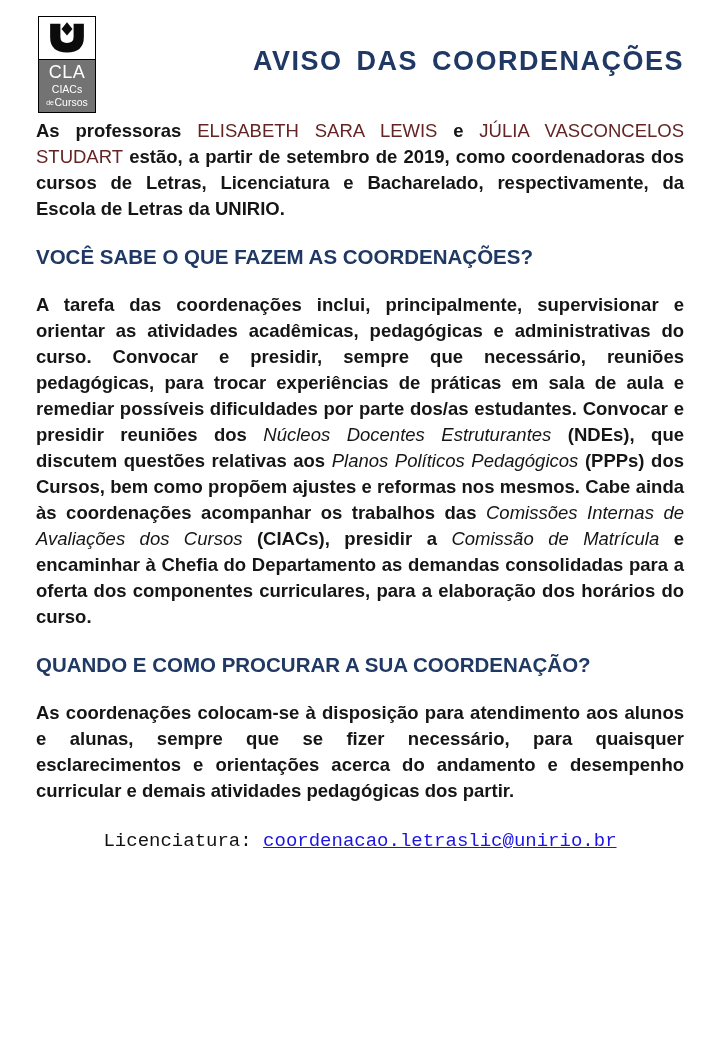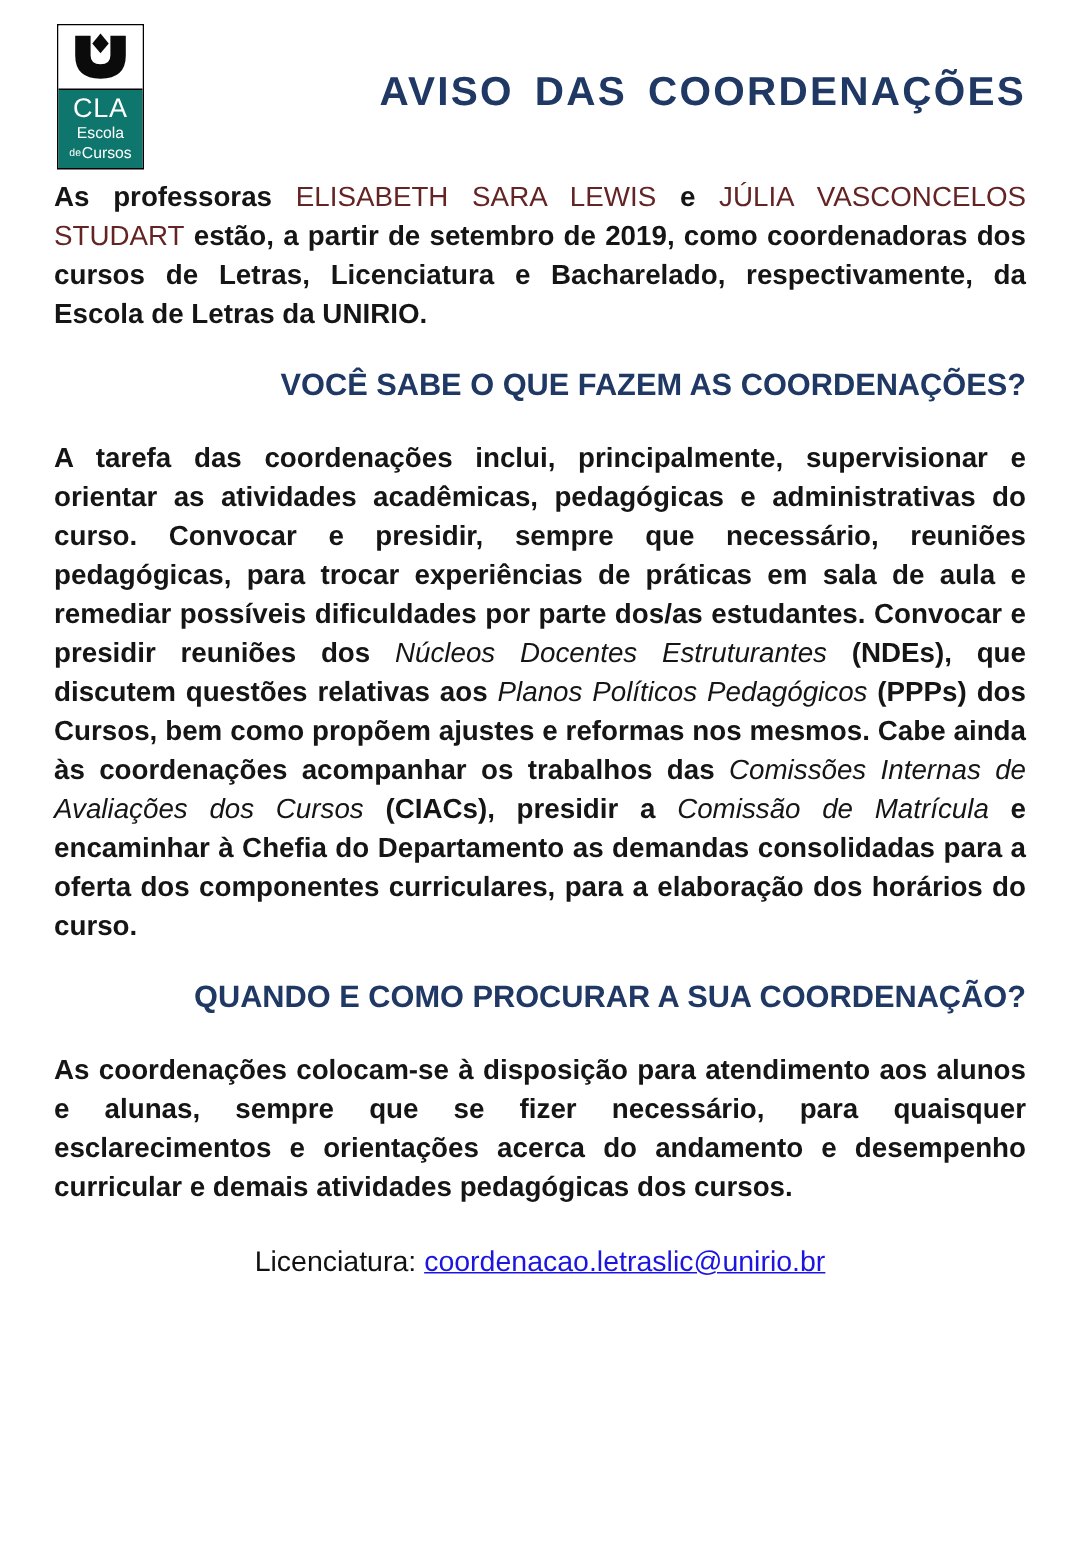--- a/index.html
+++ b/index.html
@@ -38,21 +38,21 @@
   .logo-top {
     background: #ffffff;
     height: 42px;
     display: flex;
     align-items: center;
     justify-content: center;
     border-bottom: 1px solid #000;
   }
   .logo-top svg { width: 44px; height: 33px; display: block; }
   .logo-bottom {
-    background: #0f766e;
+    background: #737373;
     color: #ffffff;
     text-align: center;
     padding: 3px 0 5px;
     line-height: 1;
   }
   .logo-acronym {
     display: block;
     font-size: 18px;
     letter-spacing: 0.5px;
     margin-bottom: 3px;
@@ -74,32 +74,33 @@
     font-size: 18.5px;
     line-height: 26px;
     text-align: justify;
   }
   .para { margin: 0 0 22px 0; }
   .section-heading {
     margin: 0 0 22px 0;
     font-size: 20.5px;
     line-height: 26px;
     font-weight: bold;
-    text-align: right;
+    text-align: left;
     color: var(--heading-color, #1f3864);
   }
   .run-normal { font-style: normal; font-weight: bold; }
   .run-strong { font-weight: normal; color: var(--name-color, #632423); }
   .run-italic { font-style: italic; }
   
   .contacts {
     text-align: center;
     font-size: 19px;
     line-height: 31px;
     margin-top: 2px;
+    font-family: Liberation Mono, monospace;
   }
   .contact-line { white-space: nowrap; }
   .contact-label { color: #111111; }
   .email-link {
     color: var(--link-color, #1c15df);
     text-decoration: underline;
     cursor: pointer;
   }
 </style>
 </head>
@@ -110,33 +111,33 @@
   <header class="doc-header">
     <div class="logo">
       <div class="logo-top">
         <svg viewBox="0 0 60 44" xmlns="http://www.w3.org/2000/svg" aria-hidden="true">
           <path fill="#0b0b0b" d="M30 0 L37.5 9 L30 18 L22.5 9 Z"></path>
           <path fill="#0b0b0b" d="M7 2 H21 V20 Q21 28 30 28 Q39 28 39 20 V2 H53 V20 Q53 41 30 41 Q7 41 7 20 Z"></path>
         </svg>
       </div>
       <div class="logo-bottom">
         <span class="logo-acronym">CLA</span>
-        <span class="logo-line">Escola</span>
+        <span class="logo-line">CIACs</span>
         <span class="logo-line"><span class="logo-de">de</span><span>Cursos</span></span>
       </div>
     </div>
     <h1 class="doc-title">AVISO DAS COORDENAÇÕES</h1>
   </header>
 
   <main class="doc-body" id="doc-blocks">
       <p class="para"><span class="run run-normal">As professoras </span><span class="run run-strong">ELISABETH SARA LEWIS</span><span class="run run-normal"> e </span><span class="run run-strong">JÚLIA VASCONCELOS STUDART</span><span class="run run-normal"> estão, a partir de setembro de 2019, como coordenadoras dos cursos de Letras, Licenciatura e Bacharelado, respectivamente, da Escola de Letras da UNIRIO.</span></p>
       <h2 class="section-heading">VOCÊ SABE O QUE FAZEM AS COORDENAÇÕES?</h2>
       <p class="para"><span class="run run-normal">A tarefa das coordenações inclui, principalmente, supervisionar e orientar as atividades acadêmicas, pedagógicas e administrativas do curso. Convocar e presidir, sempre que necessário, reuniões pedagógicas, para trocar experiências de práticas em sala de aula e remediar possíveis dificuldades por parte dos/as estudantes. Convocar e presidir reuniões dos </span><span class="run run-italic">Núcleos Docentes Estruturantes</span><span class="run run-normal"> (NDEs), que discutem questões relativas aos </span><span class="run run-italic">Planos Políticos Pedagógicos</span><span class="run run-normal"> (PPPs) dos Cursos, bem como propõem ajustes e reformas nos mesmos. Cabe ainda às coordenações acompanhar os trabalhos das </span><span class="run run-italic">Comissões Internas de Avaliações dos Cursos</span><span class="run run-normal"> (CIACs), presidir a </span><span class="run run-italic">Comissão de Matrícula</span><span class="run run-normal"> e encaminhar à Chefia do Departamento as demandas consolidadas para a oferta dos componentes curriculares, para a elaboração dos horários do curso.</span></p>
       <h2 class="section-heading">QUANDO E COMO PROCURAR A SUA COORDENAÇÃO?</h2>
-      <p class="para"><span class="run run-normal">As coordenações colocam-se à disposição para atendimento aos alunos e alunas, sempre que se fizer necessário, para quaisquer esclarecimentos e orientações acerca do andamento e desempenho curricular e demais atividades pedagógicas dos cursos.</span></p>
+      <p class="para"><span class="run run-normal">As coordenações colocam-se à disposição para atendimento aos alunos e alunas, sempre que se fizer necessário, para quaisquer esclarecimentos e orientações acerca do andamento e desempenho curricular e demais atividades pedagógicas dos partir.</span></p>
     </main>
 
   <footer class="contacts">
     <div class="contact-line">
       <span class="contact-label">Licenciatura:</span>
       <a class="email-link" href="#">coordenacao.letraslic@unirio.br</a>
     </div>
   </footer>
 
 </div>

